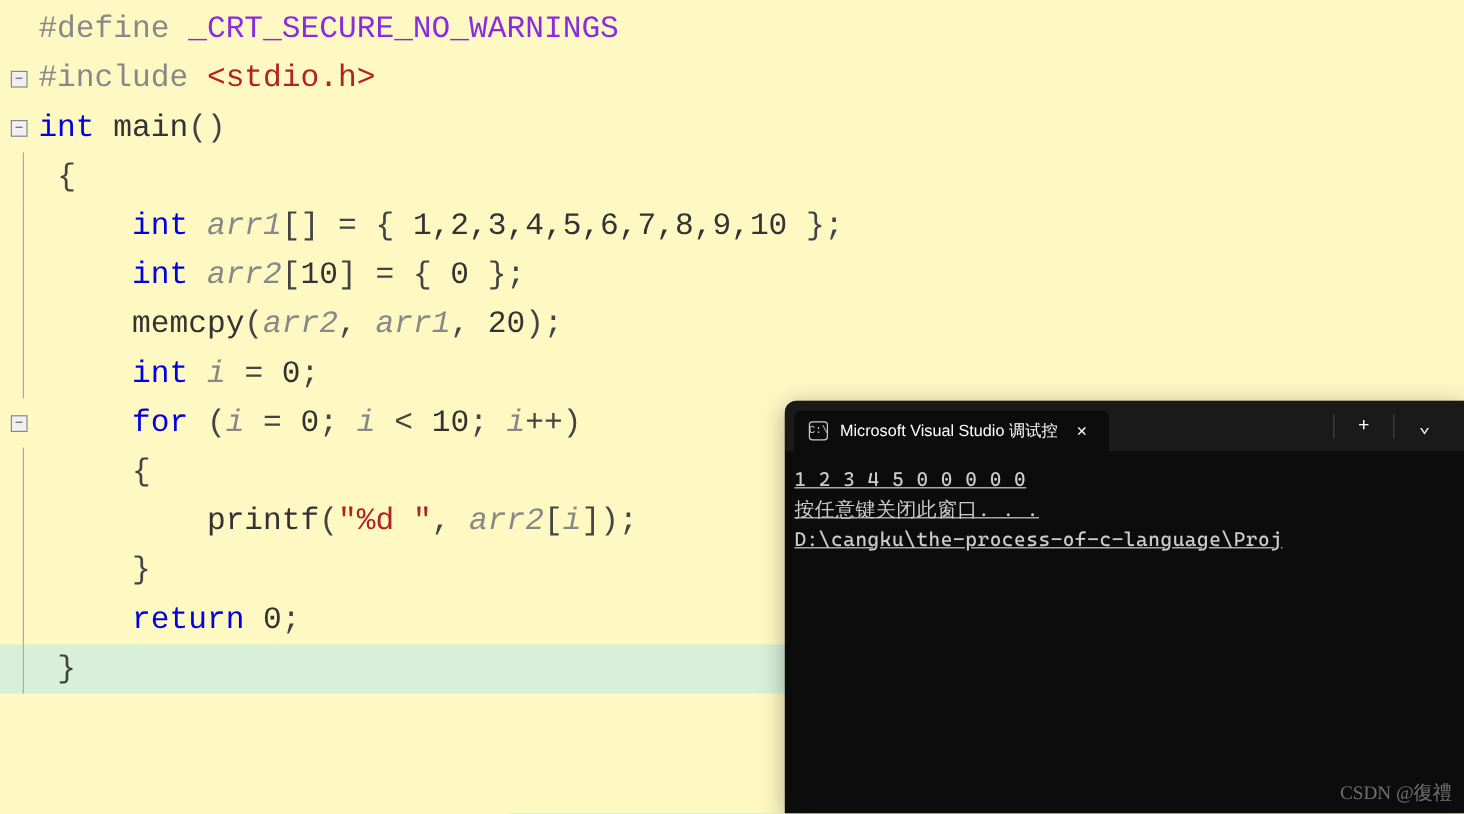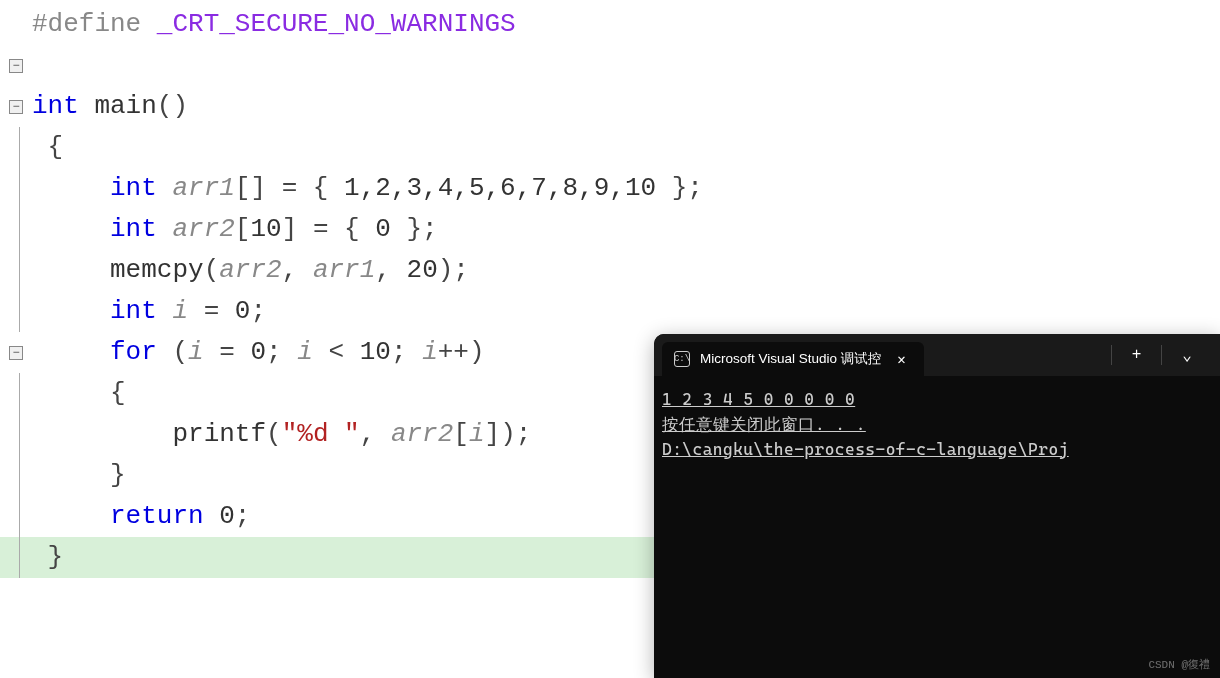--- a/index.html
+++ b/index.html
@@ -10,21 +10,21 @@
     body {
       width: 1220px;
       height: 678px;
       font-family: 'Consolas', 'Courier New', monospace;
       font-size: 26px;
       background: #c6e8c6;
       position: relative;
       overflow: hidden;
     }
     .code-editor {
-      background: #ffffff;
+      background: #fef9c3;
       width: 100%;
       height: 100%;
       padding-top: 4px;
     }
     .code-line {
       display: flex;
       height: 41px;
       line-height: 41px;
     }
     .gutter {
@@ -152,36 +152,37 @@
     }
     .terminal-output {
       white-space: pre;
       text-decoration: underline;
     }
     .watermark {
       position: absolute;
       bottom: 6px;
       right: 10px;
       color: rgba(255,255,255,0.4);
-      font-size: 11px;
-      font-family: Liberation Mono, monospace;
+      font-size: 16px;
+      font-family: Liberation Serif, serif;
     }
   </style>
 </head>
 <body>
 
 <div class="code-editor">
   <div class="code-line">
     <div class="gutter"></div>
     <div class="code-content"><span class="preproc">#define </span><span class="macro-name">_CRT_SECURE_NO_WARNINGS</span></div>
   </div>
   <div class="code-line">
     <div class="gutter">
         <div class="fold-marker">−</div>
       </div>
+    <div class="code-content"><span class="preproc">#include </span><span class="include-path">&lt;stdio.h&gt;</span></div>
   </div>
   <div class="code-line">
     <div class="gutter">
         <div class="fold-marker">−</div>
       </div>
     <div class="code-content"><span class="keyword">int</span><span> main</span><span class="paren">()</span></div>
   </div>
   <div class="code-line">
     <div class="gutter">
         <div class="fold-line"></div>

